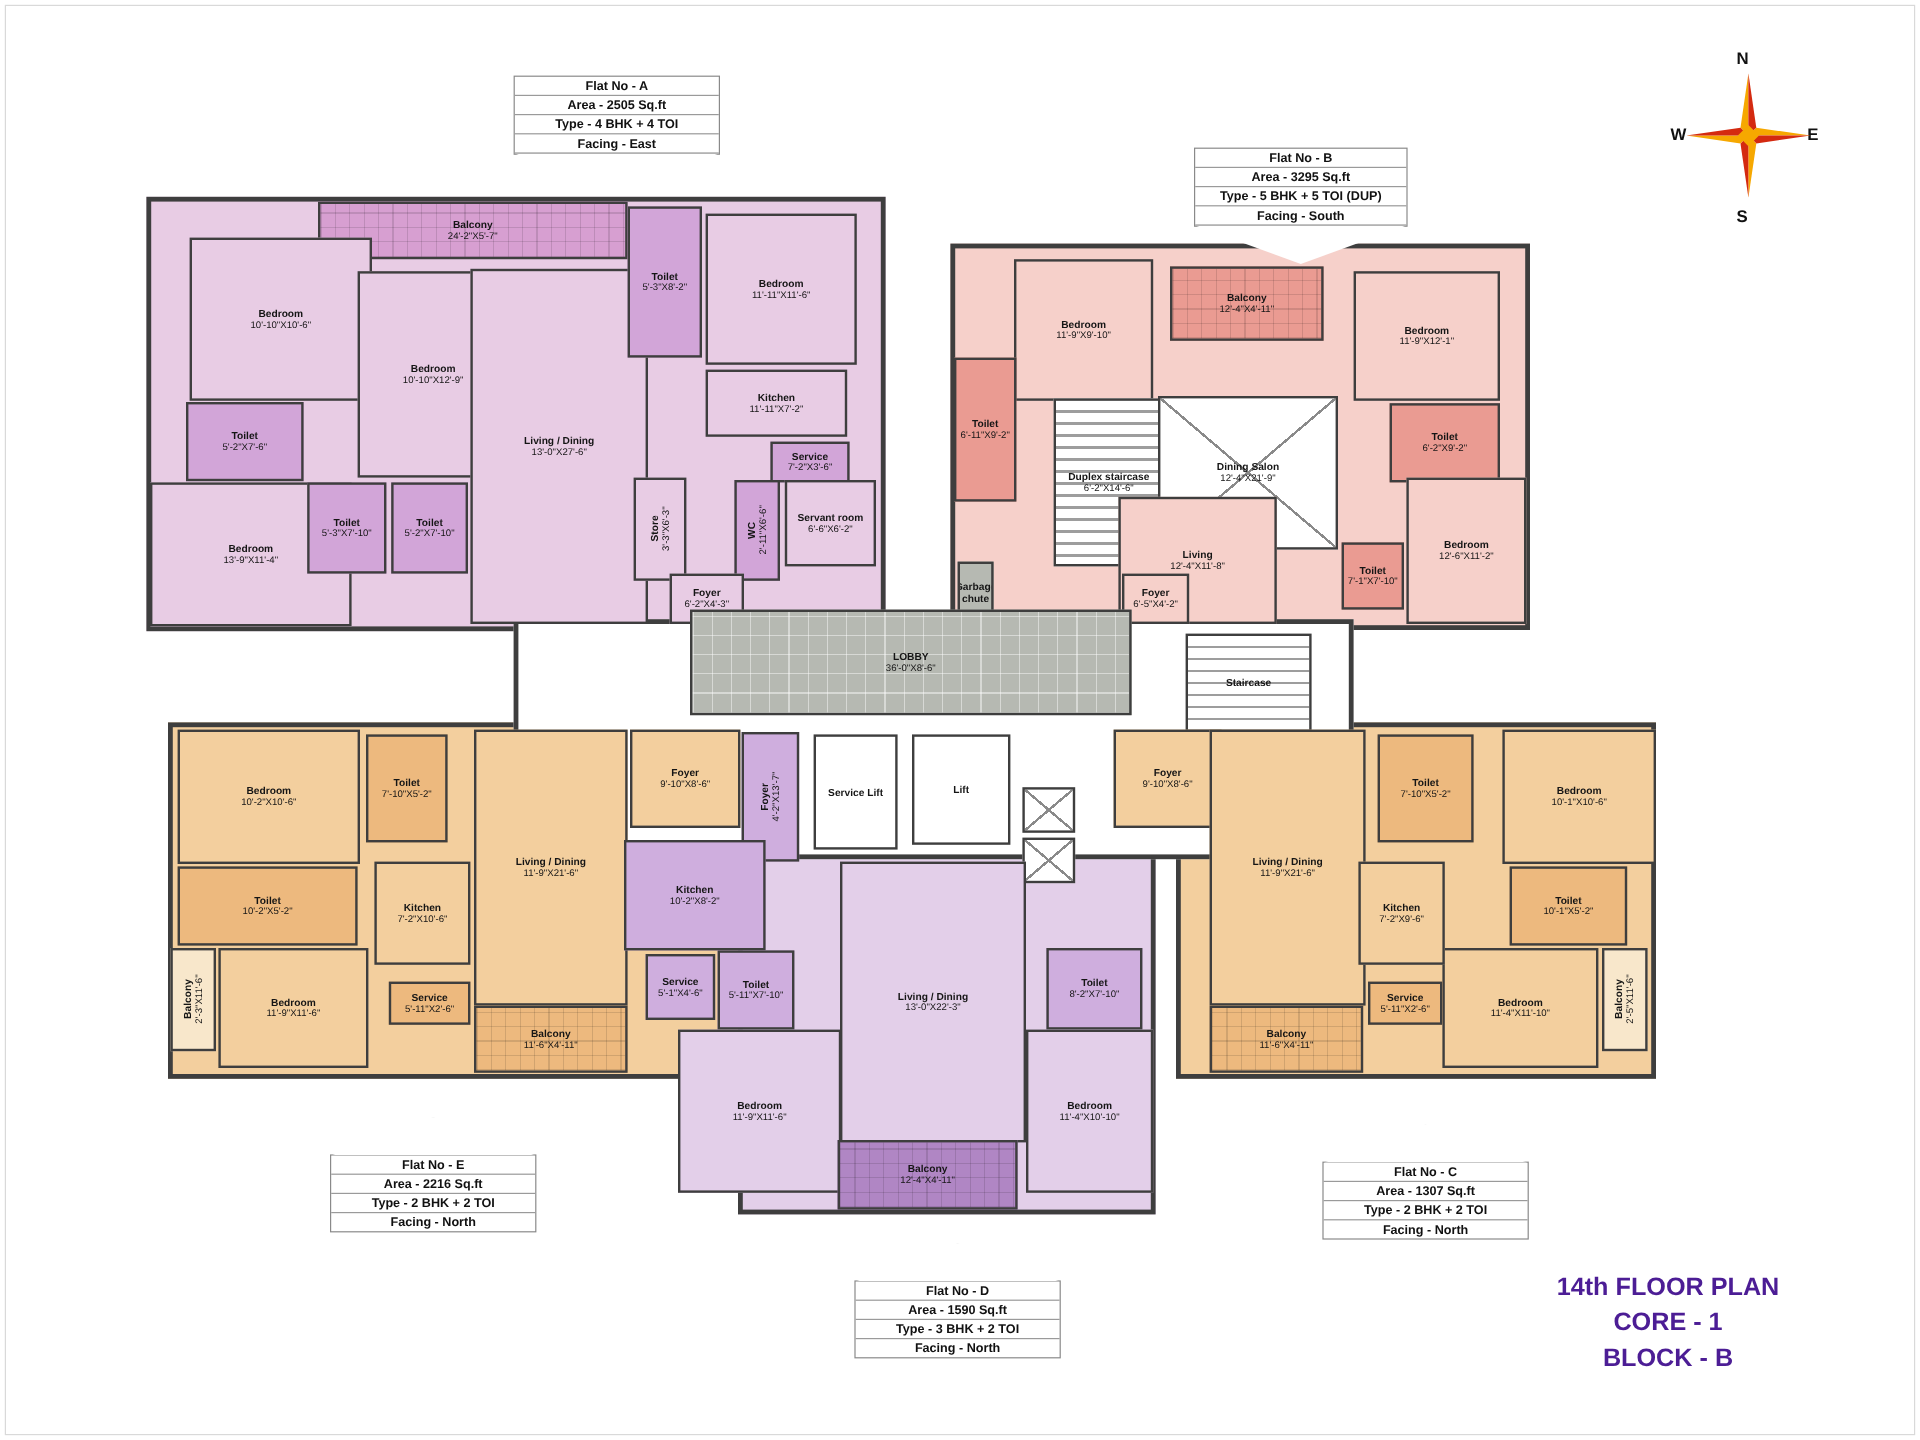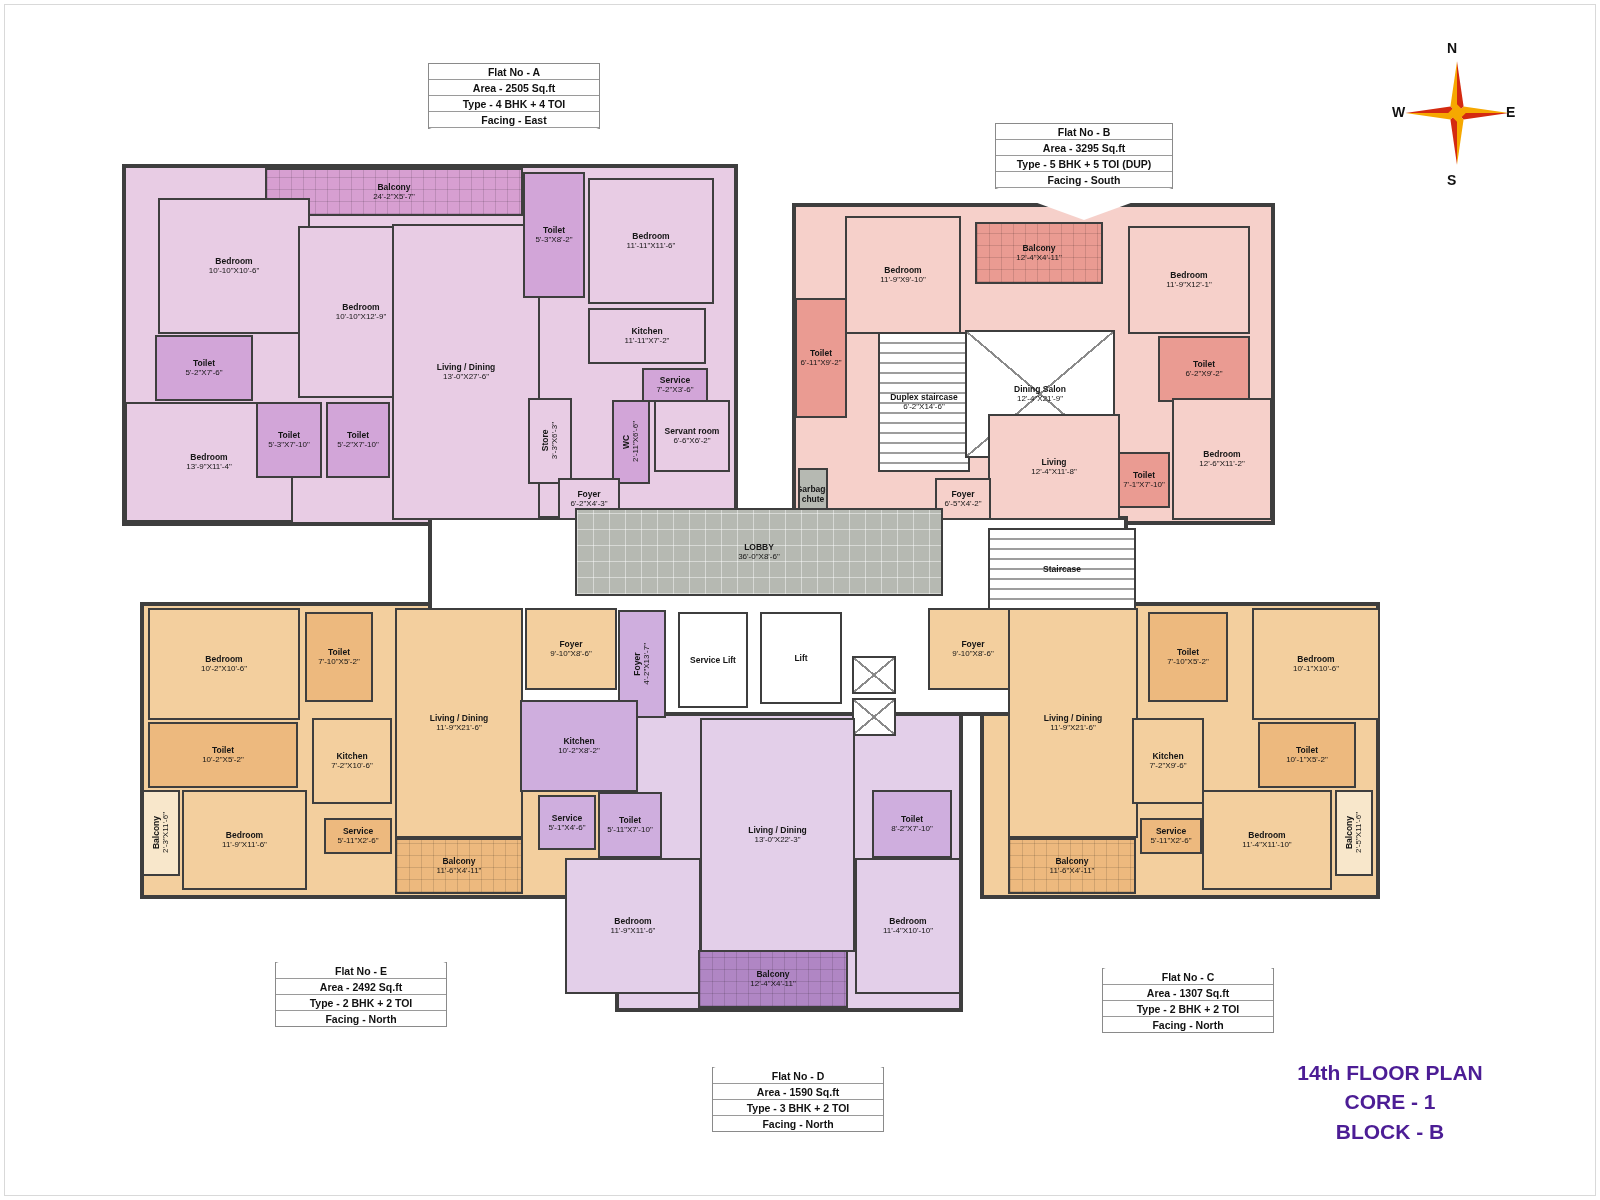--- a/index.html
+++ b/index.html
@@ -195,21 +195,21 @@
         <div>Toilet</div>
         <div class="dims">6'-2"X9'-2"</div>
       </span>
     </div>
     <div class="room f-bBase" style="left: 1172px; top: 398px; width: 100px; height: 122px;">
       <span class="rlabel">
         <div>Bedroom</div>
         <div class="dims">12'-6"X11'-2"</div>
       </span>
     </div>
-    <div class="room f-bBase" style="left: 988px; top: 414px; width: 132px; height: 106px;">
+    <div class="room f-bBase" style="left: 932px; top: 414px; width: 132px; height: 106px;">
       <span class="rlabel">
         <div>Living</div>
         <div class="dims">12'-4"X11'-8"</div>
       </span>
     </div>
     <div class="room f-bDark" style="left: 1118px; top: 452px; width: 52px; height: 56px;">
       <span class="rlabel">
         <div>Toilet</div>
         <div class="dims">7'-1"X7'-10"</div>
       </span>
@@ -224,21 +224,21 @@
       <span class="rlabel">
         <div>Garbage chute</div>
       </span>
     </div>
     <div class="room f-gray gridpat" style="left: 575px; top: 508px; width: 368px; height: 88px;">
       <span class="rlabel">
         <div>LOBBY</div>
         <div class="dims">36'-0"X8'-6"</div>
       </span>
     </div>
-    <div class="room f-white stairs" style="left: 988px; top: 528px; width: 148px; height: 82px;">
+    <div class="room f-white stairs" style="left: 988px; top: 528px; width: 105px; height: 82px;">
       <span class="rlabel">
         <div>Staircase</div>
       </span>
     </div>
     <div class="room f-white" style="left: 678px; top: 612px; width: 70px; height: 96px;">
       <span class="rlabel">
         <div>Service Lift</div>
       </span>
     </div>
     <div class="room f-white" style="left: 760px; top: 612px; width: 82px; height: 92px;">
@@ -438,21 +438,21 @@
   <div class="row">Flat  No - B</div>
   <div class="row">Area  - 3295 Sq.ft</div>
   <div class="row">Type -  5 BHK + 5 TOI (DUP)</div>
   <div class="row">Facing  -  South</div>
   <div class="ptr ptr-down"></div>
 </div>
 
 <div class="flatbox" style="left:275px;top:962px;">
   <div class="ptr ptr-up"></div>
   <div class="row">Flat  No - E</div>
-  <div class="row">Area  - 2492 Sq.ft</div>
+  <div class="row">Area  - 2216 Sq.ft</div>
   <div class="row">Type  - 2 BHK + 2 TOI</div>
   <div class="row">Facing   -  North</div>
 </div>
 
 <div class="flatbox" style="left:712px;top:1067px;">
   <div class="ptr ptr-up"></div>
   <div class="row">Flat  No - D</div>
   <div class="row">Area  - 1590 Sq.ft</div>
   <div class="row">Type  -  3 BHK + 2 TOI</div>
   <div class="row">Facing  -  North</div>

